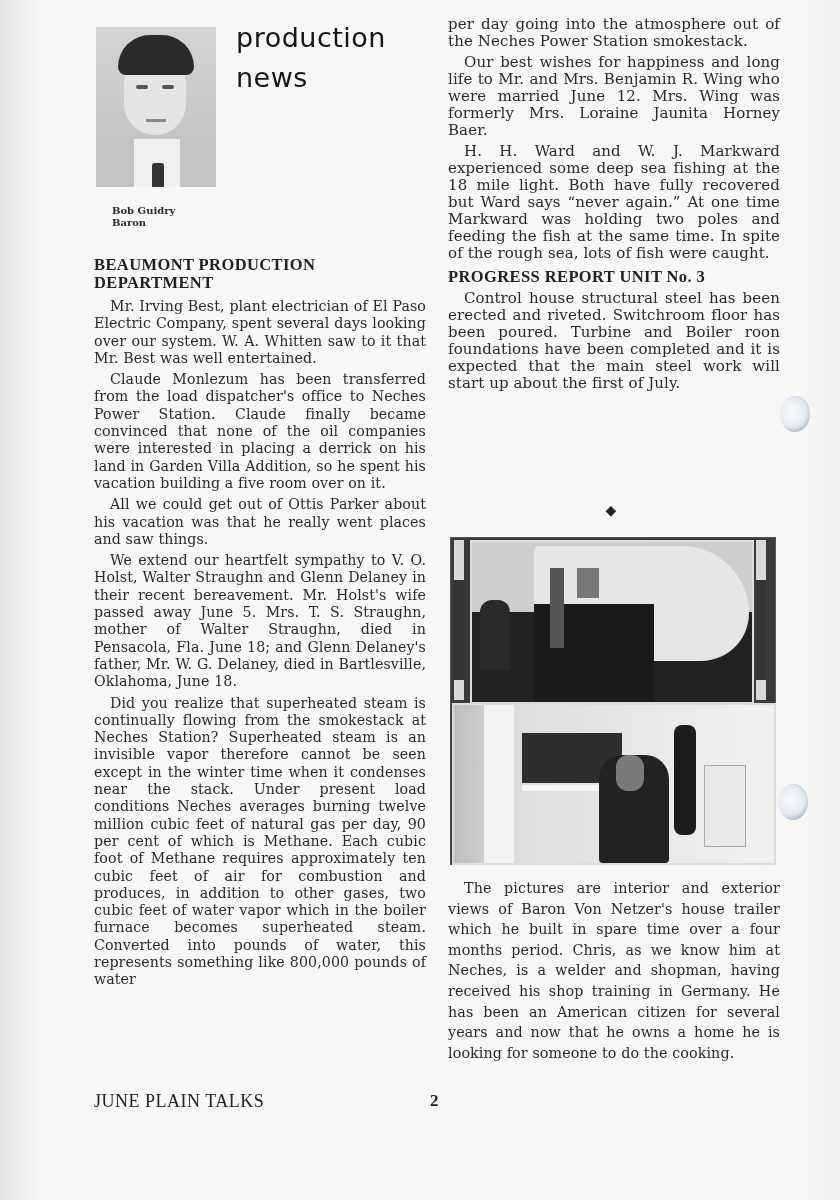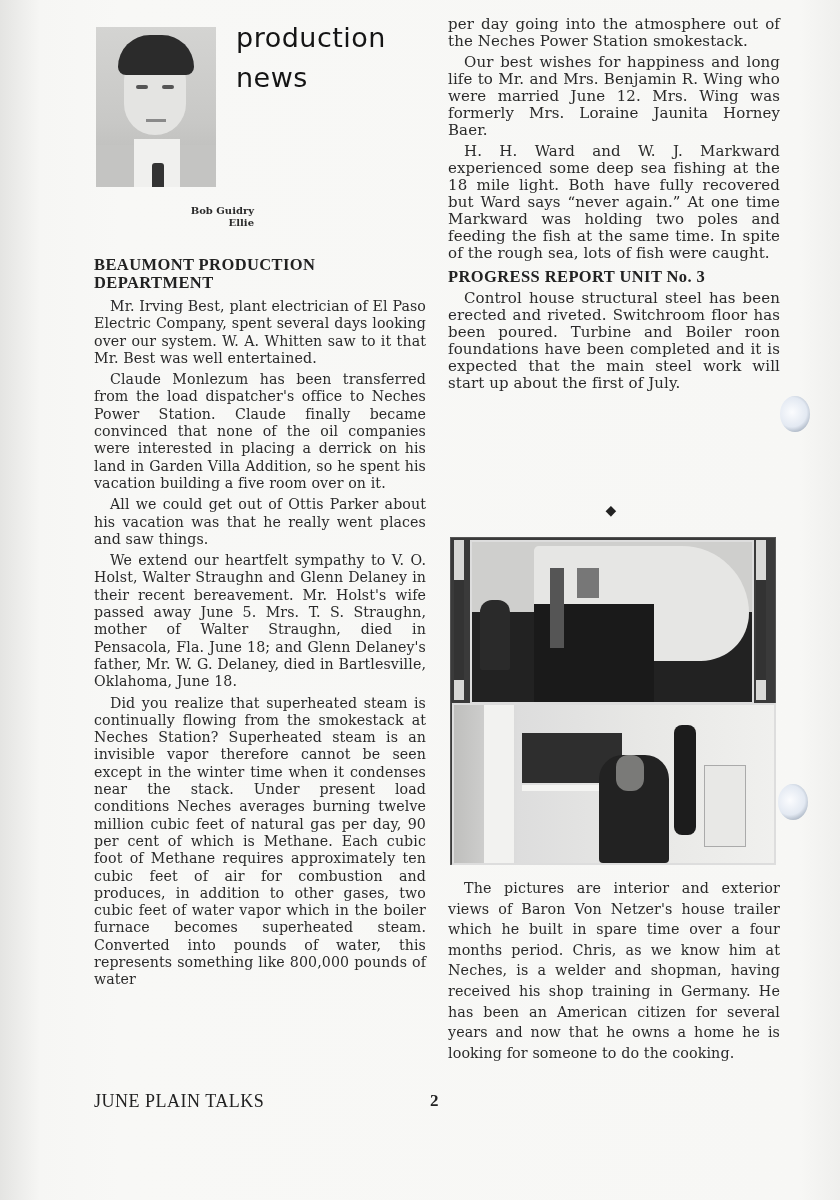--- a/index.html
+++ b/index.html
@@ -28,21 +28,21 @@
   .portrait .suit { position: absolute; left: 0; top: 118px; width: 120px; height: 50px; background: #c4c4c2; }
   .portrait .collar { position: absolute; left: 38px; top: 112px; width: 46px; height: 50px; background: #f0f0ee; }
   .portrait .tie { position: absolute; left: 56px; top: 136px; width: 12px; height: 30px; background: #333; border-radius: 3px; }
 
   .masthead {
     position: absolute; left: 236px; top: 18px;
     font-family: "DejaVu Sans", sans-serif; font-weight: normal; font-size: 27px;
     letter-spacing: 0.5px; color: #151515; line-height: 40px;
   }
   .caption {
-    position: absolute; left: 104px; top: 205px; width: 150px; text-align: right;
+    position: absolute; left: 112px; top: 205px; width: 150px; text-align: left;
     font-size: 10px; font-weight: bold; line-height: 12px; color: #2a2a2a;
   }
   .heading {
     font-family: "Liberation Serif", serif; font-weight: bold;
     font-size: 16.5px; line-height: 18px; letter-spacing: 0.4px; color: #222;
     margin: 0;
   }
   p {
     margin: 0 0 4px 0; text-align: justify; text-indent: 16px;
     font-size: 14.2px; line-height: 17.3px; letter-spacing: 0.1px;
@@ -126,21 +126,21 @@
       <div class="tie"></div>
   </div>
 
   <div class="masthead">
     <div>production</div>
     <div>news</div>
   </div>
 
   <div class="caption">
     <div>Bob Guidry</div>
-    <div>Ellie</div>
+    <div>Baron</div>
   </div>
 
   <div class="left-body">
     <h2 class="heading">BEAUMONT PRODUCTION DEPARTMENT</h2>
     <p>Mr. Irving Best, plant electrician of El Paso Electric Company, spent several days looking over our system.  W. A. Whitten saw to it that Mr. Best was well entertained.</p>
     <p>Claude Monlezum has been transferred from the load dispatcher's office to Neches Power Station. Claude finally became convinced that none of the oil companies were interested in placing a derrick on his land in Garden Villa Addition, so he spent his vacation building a five room over on it.</p>
     <p>All we could get out of Ottis Parker about his vacation was that he really went places and saw things.</p>
     <p>We extend our heartfelt sympathy to V. O. Holst, Walter Straughn and Glenn Delaney in their recent bereavement. Mr. Holst's wife passed away June 5. Mrs. T. S. Straughn, mother of Walter Straughn, died in Pensacola, Fla. June 18; and Glenn Delaney's father, Mr. W. G. Delaney, died in Bartlesville, Oklahoma, June 18.</p>
     <p>Did you realize that superheated steam is continually flowing from the smokestack at Neches Station? Superheated steam is an invisible vapor therefore cannot be seen except in the winter time when it condenses near the stack. Under present load conditions Neches averages burning twelve million cubic feet of natural gas per day, 90 per cent of which is Methane. Each cubic foot of Methane requires approximately ten cubic feet of air for combustion and produces, in addition to other gases, two cubic feet of water vapor which in the boiler furnace becomes superheated steam. Converted into pounds of water, this represents something like 800,000 pounds of water</p>
   </div>

